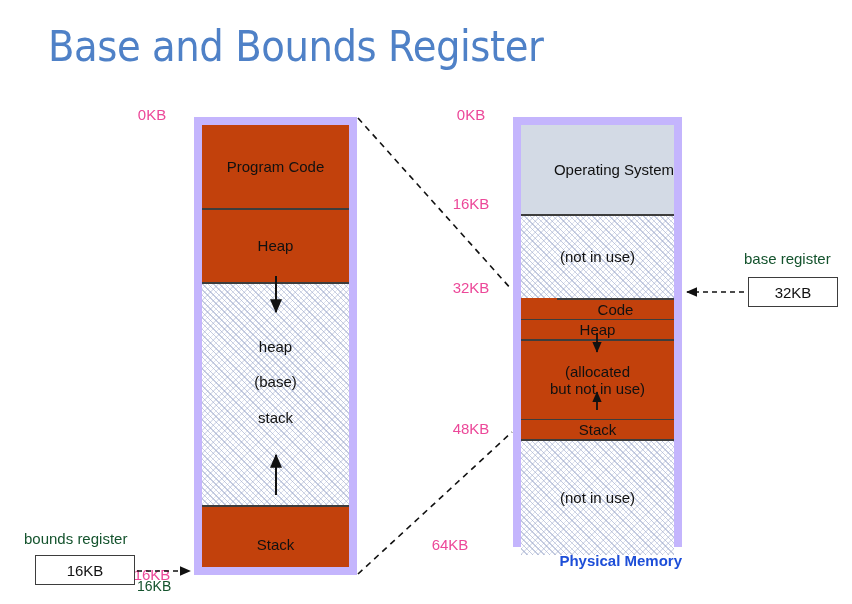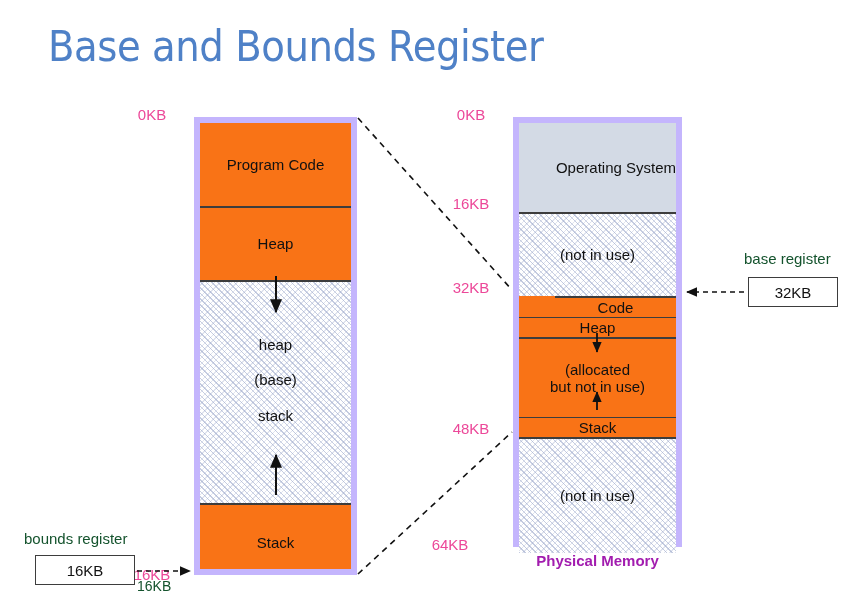--- a/index.html
+++ b/index.html
@@ -24,22 +24,22 @@
     font-family:"DejaVu Sans", sans-serif;
     transform:scaleX(0.92);
     transform-origin:left center;
     white-space:nowrap;
   }
 
   
   .memcol{
     position:absolute;
     box-sizing:border-box;
-    border:6px solid #c4b5fd;
-    background:#f97316;
+    border:8px solid #c4b5fd;
+    background:#c2410c;
   }
   .seg{
     position:absolute;
     box-sizing:border-box;
     left:0;right:0;
     display:flex;
     align-items:center;
     justify-content:center;
     font-size:15px;
     color:#111;
@@ -73,23 +73,23 @@
     color:#ec4899;
     text-align:center;
     white-space:nowrap;
   }
 
   
   .caption{
     position:absolute;
     font-size:15px;
     font-weight:bold;
-    color:#a21caf;
-    white-space:nowrap;
-    text-align:center;
+    color:#1d4ed8;
+    white-space:nowrap;
+    text-align:right;
   }
 
   
   .reglabel{
     position:absolute;
     font-size:15px;
     color:#14532d;
     white-space:nowrap;
   }
   .regbox{

